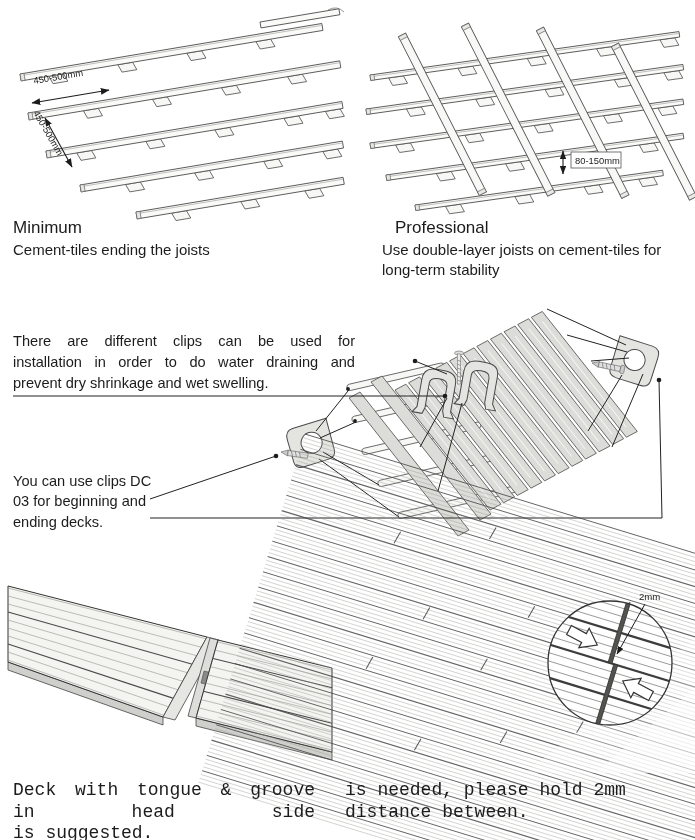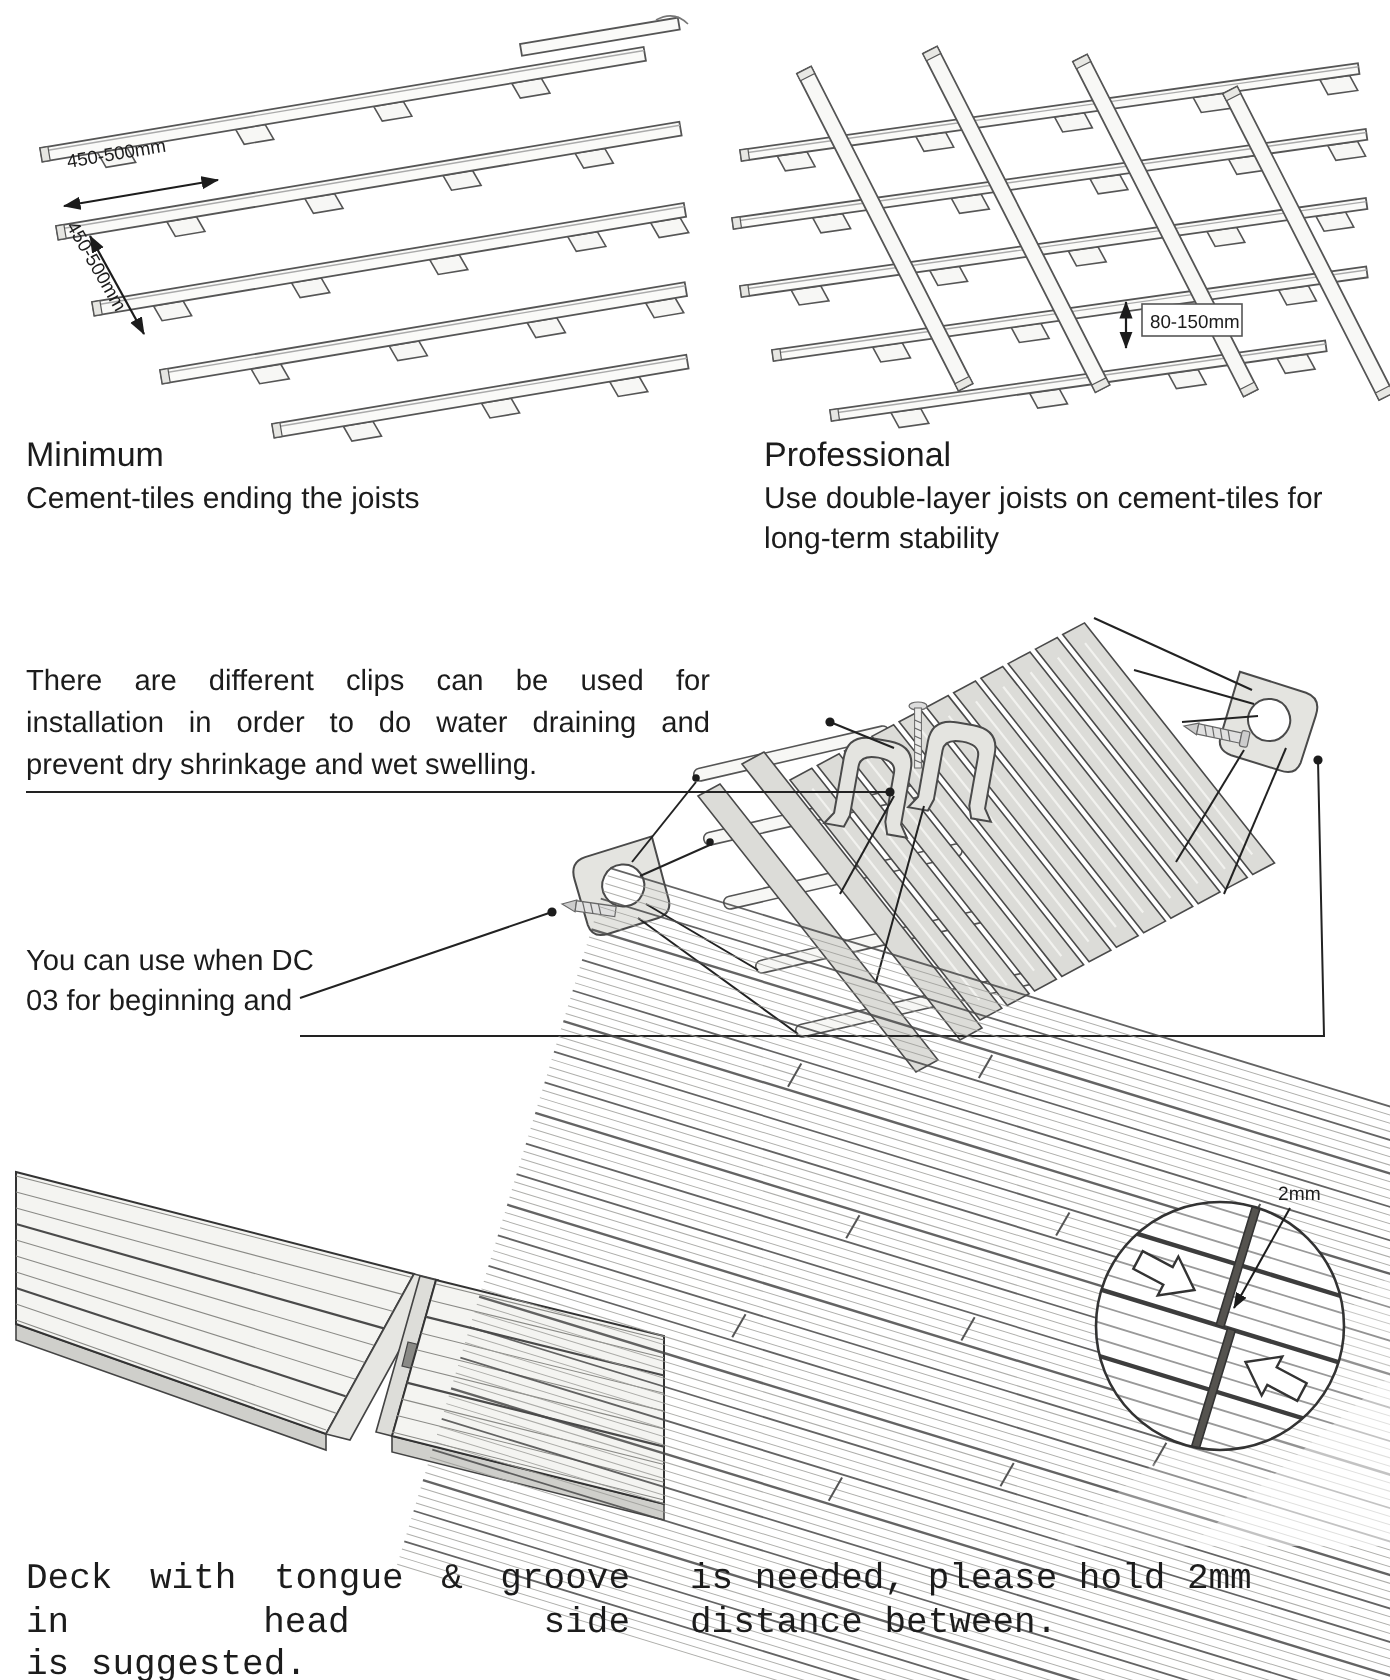--- a/index.html
+++ b/index.html
@@ -479,35 +479,36 @@
       </g>
     </g>
     <circle cx="265" cy="95" r="62" fill="none" stroke="#333" stroke-width="1.3"></circle>
     <line x1="300" y1="36" x2="272" y2="86" stroke="#1c1c1c" stroke-width="1" marker-end="url(#ar5)"></line>
     <text x="294" y="32" font-size="9.6">2mm</text>
   </svg>
 
   <div class="abs txt title" style="left:13px;top:218px;">Minimum</div>
   <div class="abs txt body15" style="left:13px;top:240px;">Cement-tiles ending the joists</div>
 
-  <div class="abs txt title" style="left:382px;top:218px;">Professional</div>
+  <div class="abs txt title" style="left:395px;top:218px;">Professional</div>
   <div class="abs txt para" style="left:13px;top:331px;width:342px;">
     <div class="jline">There are different clips can be used for</div>
     <div class="jline">installation in order to do water draining and</div>
     <div>prevent dry shrinkage and wet swelling.</div>
   </div>
 
   <div class="abs txt" style="left:382px;top:240px;">
     <div class="body15">Use double-layer joists on cement-tiles for</div>
     <div class="body15">long-term stability</div>
   </div>
 
   <div class="abs txt note" style="left:13px;top:471px;width:140px;">
-    <div>You can use when DC</div>
+    <div>You can use clips DC</div>
     <div>03 for beginning and</div>
+    <div>ending decks.</div>
   </div>
 
   <div class="abs txt cap" style="left:13px;top:780px;width:302px;">
     <div class="jline">Deck with tongue &amp; groove in head side</div>
     <div>is suggested.</div>
   </div>
 
   <div class="abs txt cap" style="left:345px;top:780px;width:325px;">
     <div>is needed, please hold 2mm distance between.</div>
   </div>

